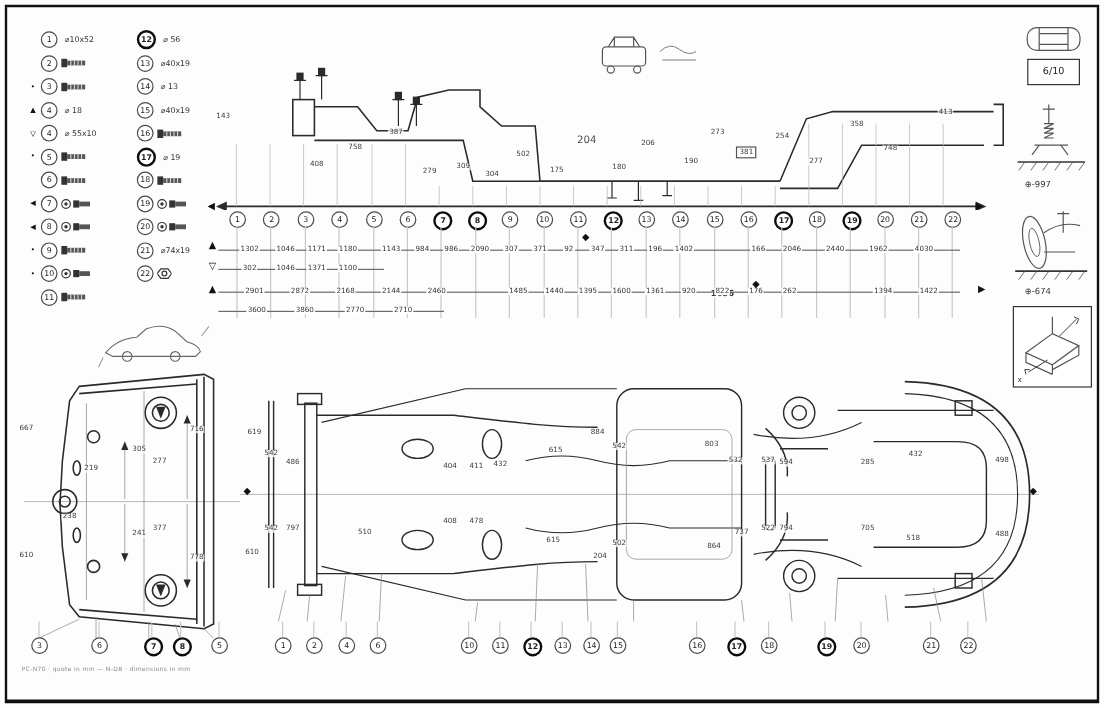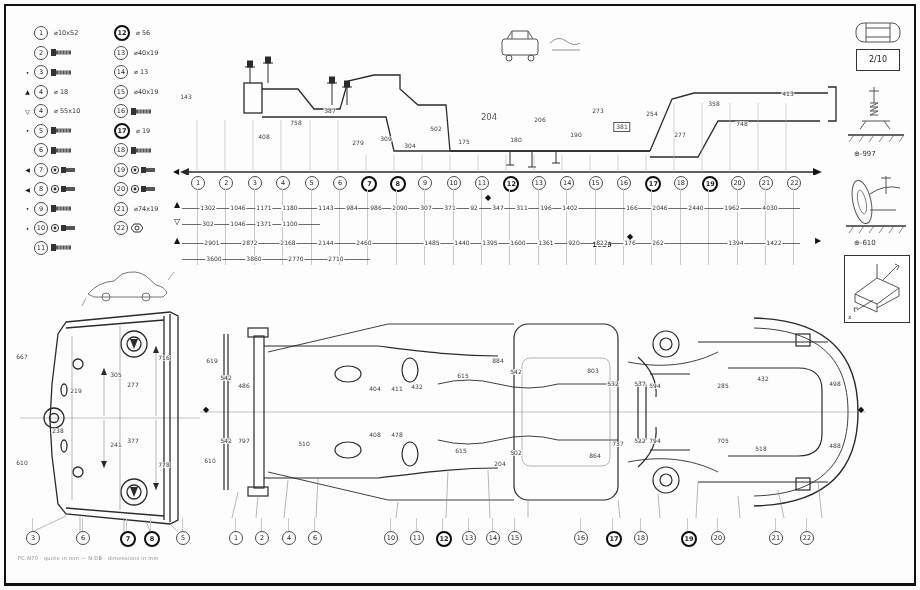--- a/index.html
+++ b/index.html
@@ -443,21 +443,21 @@
     <svg width="56" height="26" viewBox="0 0 56 26" style="margin-left:6px">
       <g stroke="#555" fill="none" stroke-width="1">
         <rect x="6" y="3" width="44" height="19" rx="8"></rect>
         <line x1="16" y1="3" x2="16" y2="22"></line>
           <line x1="40" y1="3" x2="40" y2="22"></line>
         <line x1="16" y1="8" x2="40" y2="8"></line>
           <line x1="16" y1="17" x2="40" y2="17"></line>
       </g>
     </svg>
     <div class="sb-box" style="width:42px;height:20px;margin:3px 0 0 12px;text-align:center;
-         font-size:8px;line-height:20px;">2/10</div>
+         font-size:8px;line-height:20px;">6/10</div>
 
     <svg width="64" height="66" viewBox="0 0 64 66" style="margin-top:12px">
       <g stroke="#555" fill="none" stroke-width="1">
         <path d="M30,4 v16 M25,8 h10"></path>
         <path d="M26,20 h8 l-8,4 h8 l-8,4 h8 l-8,4 h8"></path>
         <path d="M18,38 h28 M22,38 l-6,8 M40,38 l6,8"></path>
         <line x1="4" y1="52" x2="60" y2="52" stroke-width="1.4" stroke="#333"></line>
         <path d="M10,52 l-5,7 M20,52 l-5,7 M30,52 l-5,7 M40,52 l-5,7 M50,52 l-5,7 M60,52 l-5,7" stroke-width="0.7"></path>
       </g>
     </svg>
@@ -465,21 +465,21 @@
 
     <svg width="64" height="72" viewBox="0 0 64 72" style="margin-top:8px">
       <g stroke="#555" fill="none" stroke-width="1">
         <ellipse cx="18" cy="36" rx="9" ry="22" transform="rotate(-12 18 36)"></ellipse>
         <ellipse cx="18" cy="36" rx="4" ry="12" transform="rotate(-12 18 36)" stroke-width="0.7"></ellipse>
         <path d="M26,28 q14,-10 30,-6 M26,44 h26 M42,10 v18 M37,12 h10"></path>
         <line x1="2" y1="60" x2="62" y2="60" stroke-width="1.4" stroke="#333"></line>
         <path d="M10,60 l-5,7 M20,60 l-5,7 M30,60 l-5,7 M40,60 l-5,7 M50,60 l-5,7 M60,60 l-5,7" stroke-width="0.7"></path>
       </g>
     </svg>
-    <div style="font-size:7px;margin:1px 0 0 10px;color:#333;">⊕-610</div>
+    <div style="font-size:7px;margin:1px 0 0 10px;color:#333;">⊕-674</div>
 
     <div class="sb-box" style="width:64px;height:66px;margin-top:8px;position:relative;">
       <svg width="62" height="62" viewBox="0 0 62 62">
         <g stroke="#555" fill="none" stroke-width="1">
           <path d="M10,38 L32,22 L54,32 L32,48 Z"></path>
           <path d="M32,22 V8 M32,48 v8 M10,38 v8 l22,10 M54,32 v8 l-22,12"></path>
           <path d="M52,10 L38,24 M50,8 l4,2 -2,4 M12,54 L28,44 M10,56 l-1,-4 4,0" stroke-width="0.8" stroke="#333"></path>
         </g>
       </svg>
       <span style="position:absolute;left:3px;bottom:2px;font-size:6px;color:#333;">x</span>

